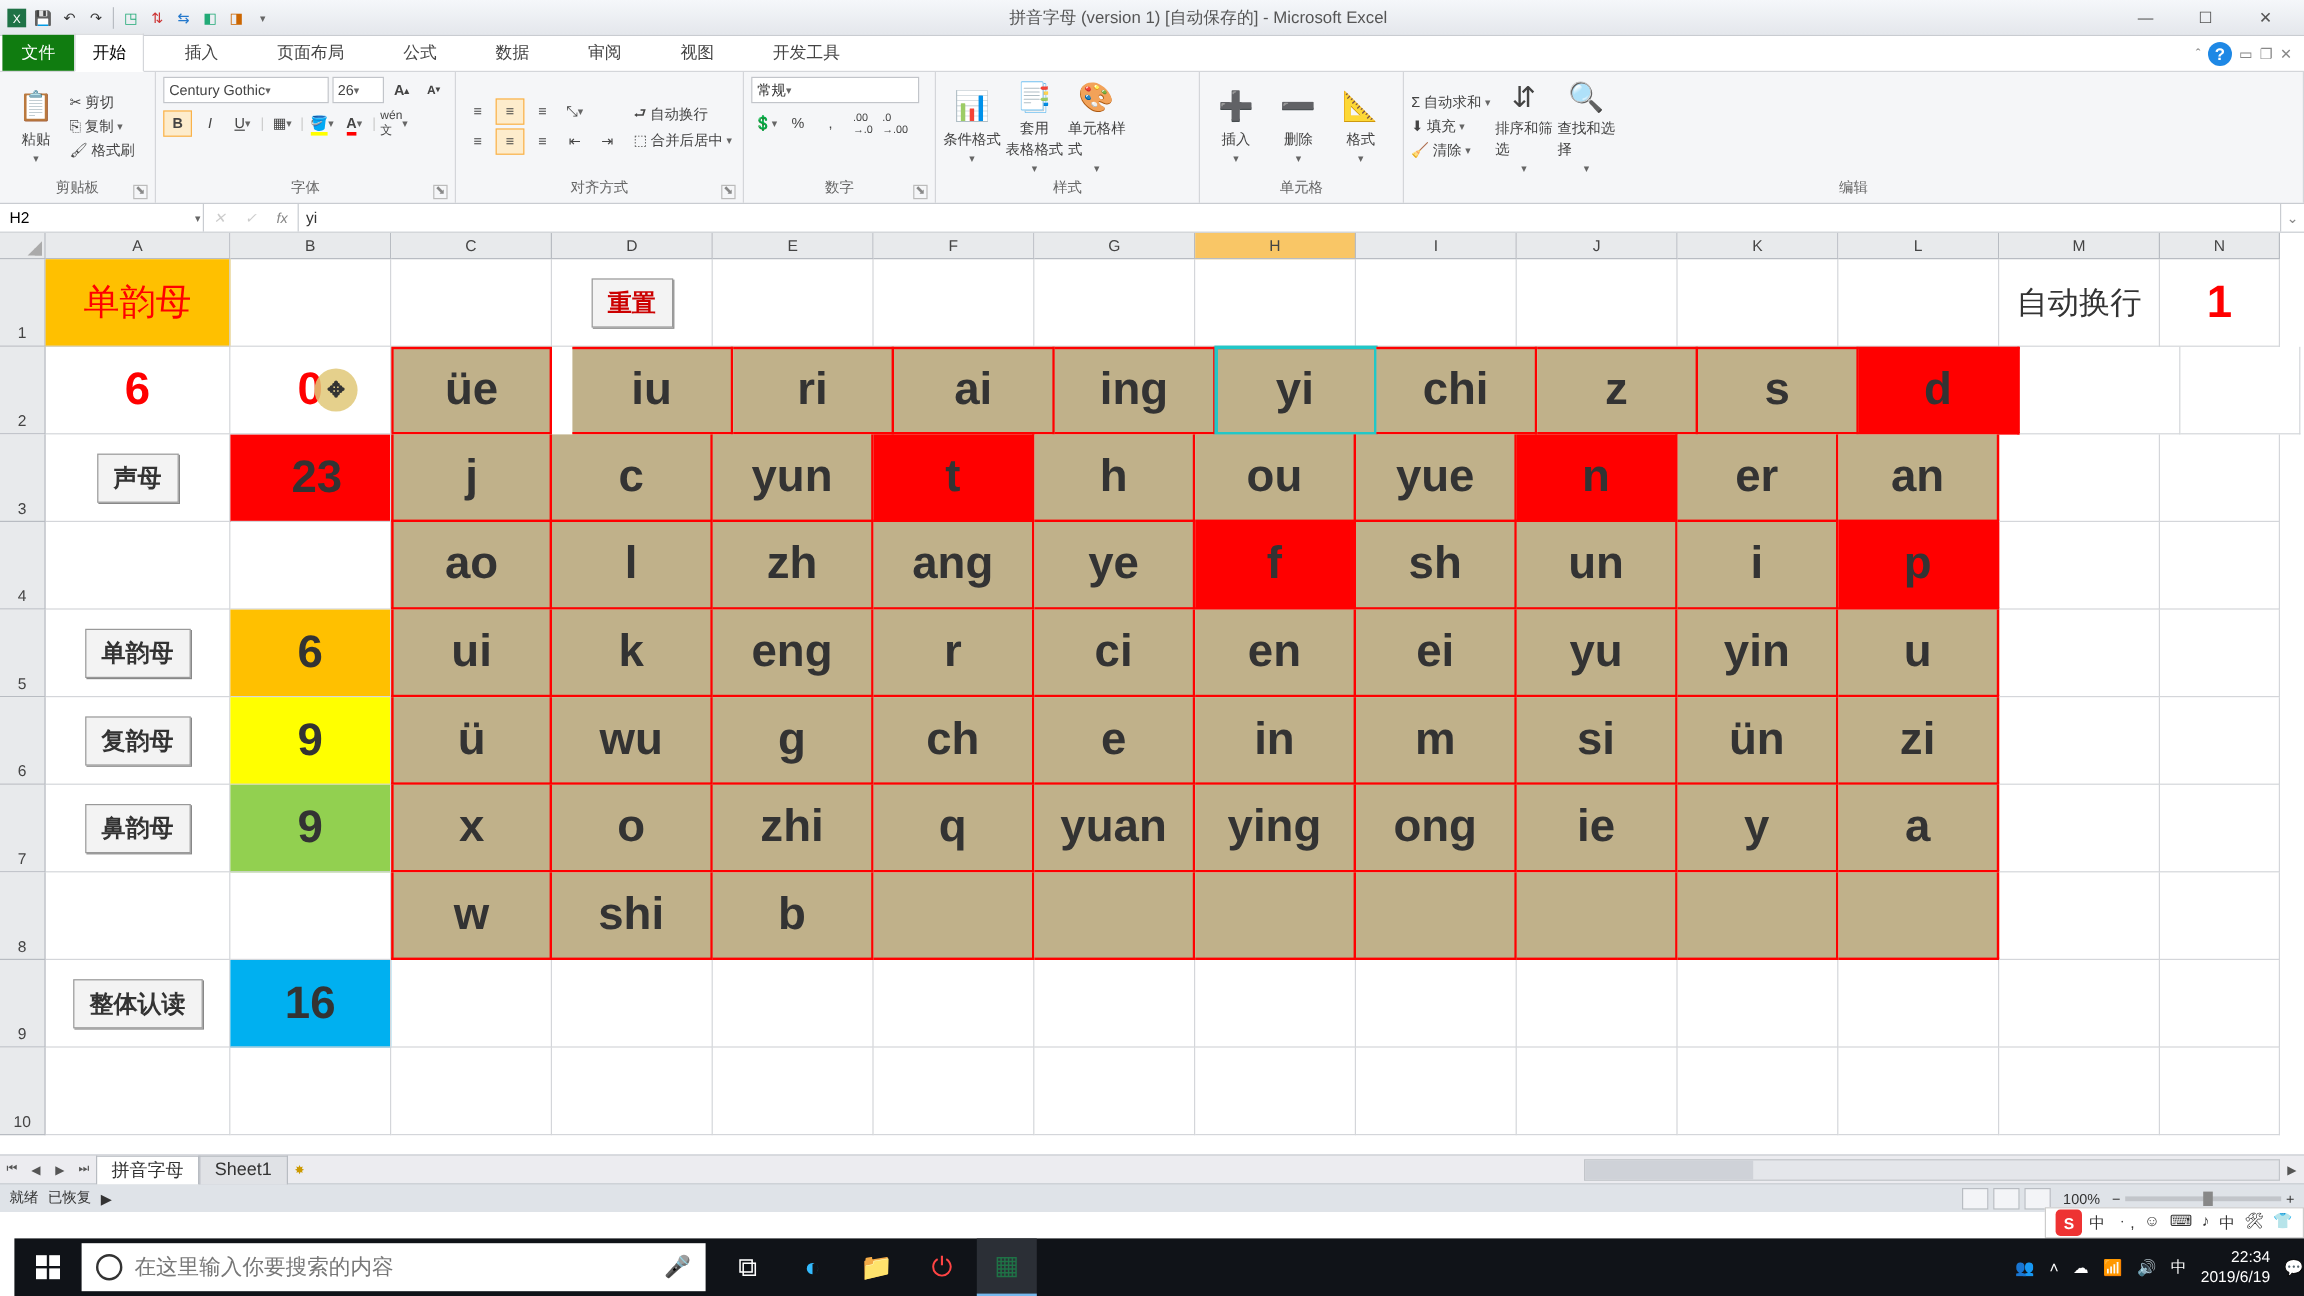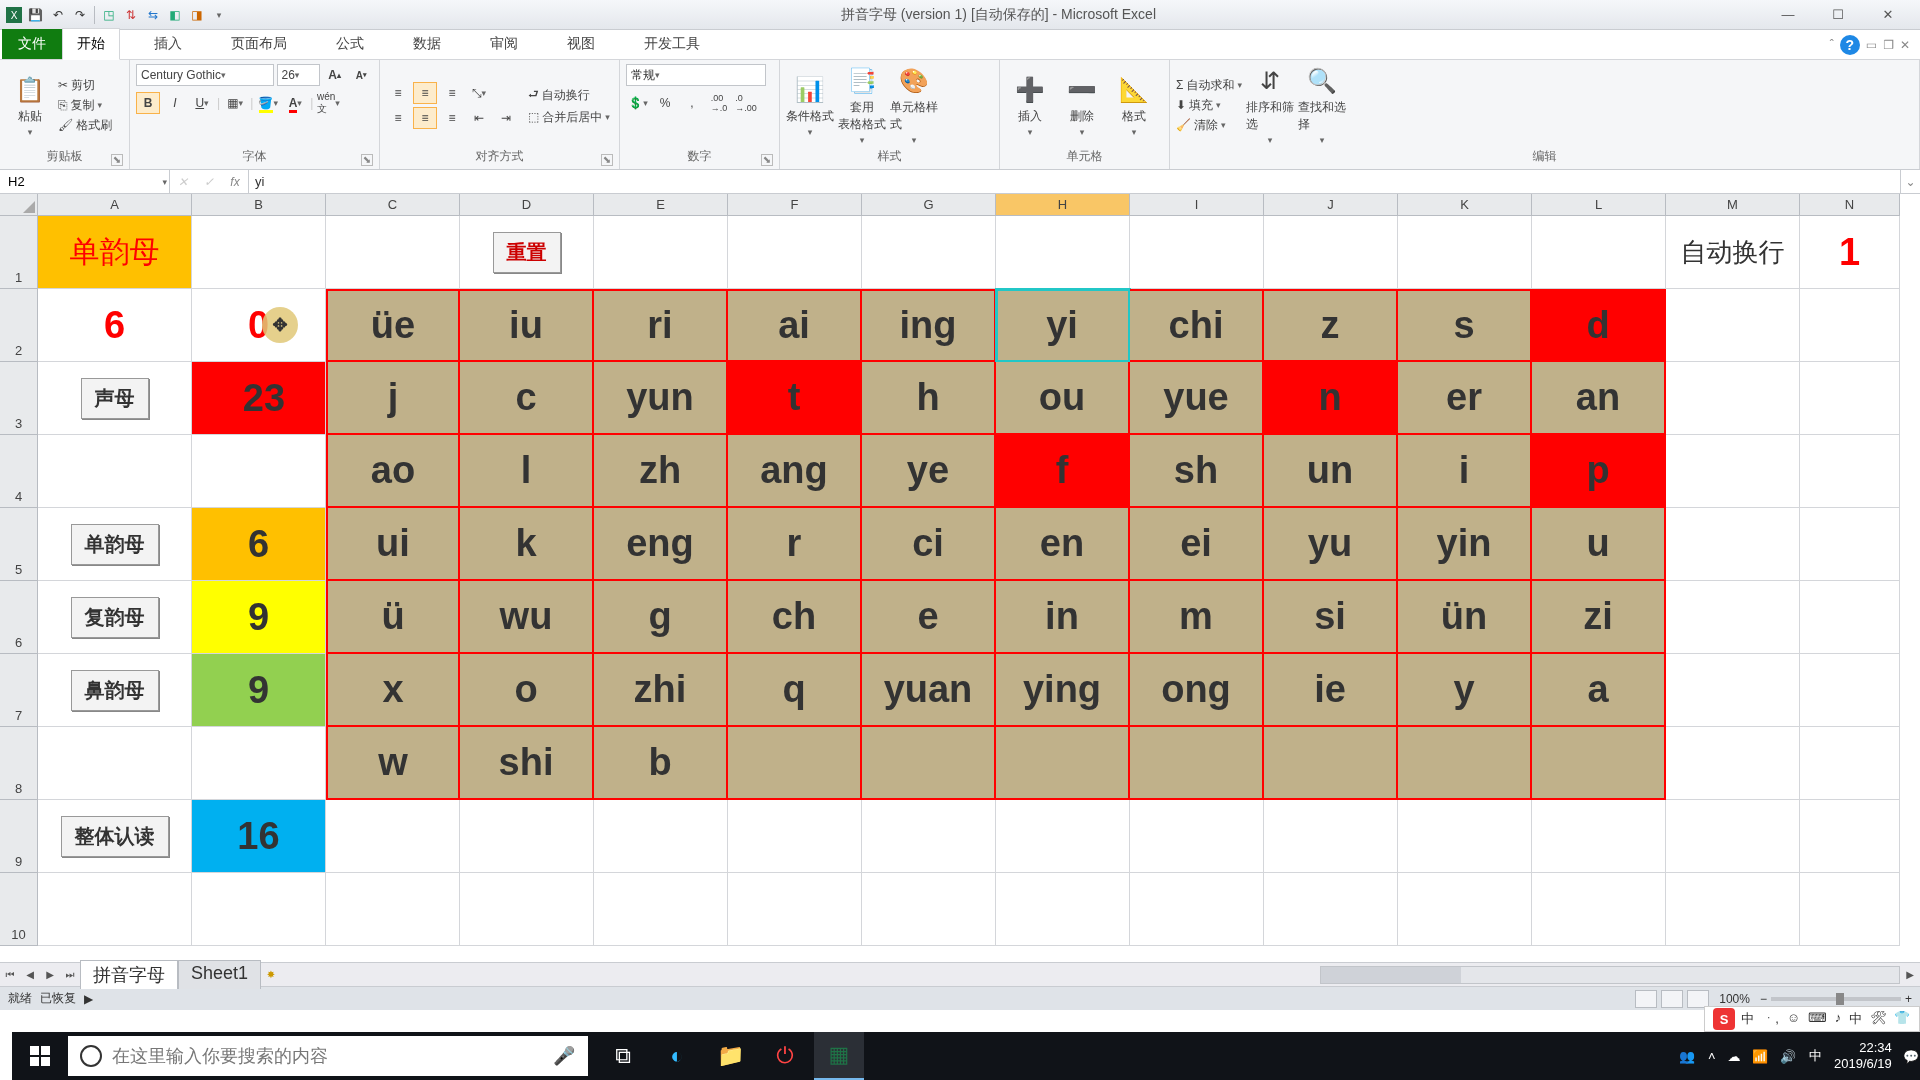--- a/index.html
+++ b/index.html
@@ -62,21 +62,21 @@
   .bg-orange { background:#ffc000; }
   .bg-yellow { background:#ffff00; }
   .bg-green { background:#92d050; }
   .bg-blue { background:#00b0f0; }
   .fg-red { color:#ff0000; }
   .selcell { outline:3px solid #21c7c7; outline-offset:-2px; }
   .cursor-badge { position:absolute; width:36px; height:36px; border-radius:50%; background:rgba(225,200,120,.85); display:flex; align-items:center; justify-content:center; font-size:18px; color:#333; font-weight:bold; }
   
   .sheettabs { height:24px; border-top:1px solid #c9ccd1; display:flex; align-items:center; background:#ececf0; }
   .navbtn { width:20px; text-align:center; color:#555; font-size:10px; }
-  .stab { padding:2px 12px; background:#fff; border:1px solid #b8bcc2; border-bottom:none; font-size:18px; }
+  .stab { padding:2px 12px; background:#fff; border:1px solid #b8bcc2; border-bottom:none; font-size:15px; }
   .stab.inactive { background:#e0e2e6; }
   .hscroll { margin-left:auto; height:18px; width:580px; background:#e4e6ea; border:1px solid #c2c5ca; position:relative; }
   .hscroll .thumb { position:absolute; left:0; top:0; height:100%; width:140px; background:#cfd2d8; }
   
   .statusbar { height:24px; background:#dfe3e8; border-top:1px solid #c9ccd1; display:flex; align-items:center; padding:0 8px; font-size:12px; gap:8px; }
   .statusbar .right { margin-left:auto; display:flex; align-items:center; gap:4px; }
   .viewbtn { width:22px; height:18px; border:1px solid #b8bcc2; background:#f3f4f7; }
   .zoom-slider { width:130px; height:4px; background:#c2c5ca; position:relative; }
   .zoom-slider .th { position:absolute; left:50%; top:-4px; width:8px; height:12px; background:#888; }
   
@@ -374,21 +374,21 @@
         <div class="cell" style="width: 134px;"></div>
         <div class="cell" style="width: 134px;"></div>
         <div class="cell textcell" style="width: 134px;">自动换行</div>
         <div class="cell fg-red" style="width: 100px;">1</div>
       </div>
       <div class="row">
         <div class="rowhead">2</div>
         <div class="cell fg-red" style="width: 154px;">6</div>
         <div class="cell fg-red" style="width: 134px; position: relative;">0<div class="cursor-badge" style="left: 70px; top: 18px;">✥</div></div>
         <div class="cell grid-border grid-border-top grid-border-left bg-khaki" style="width: 134px;">üe</div>
-        <div class="cell grid-border grid-border-top bg-khaki" style="width: 134px;">iu</div>
+        <div class="cell grid-border grid-border-top bg-khaki" style="width: 134px; margin-left: 17px;">iu</div>
         <div class="cell grid-border grid-border-top bg-khaki" style="width: 134px;">ri</div>
         <div class="cell grid-border grid-border-top bg-khaki" style="width: 134px;">ai</div>
         <div class="cell grid-border grid-border-top bg-khaki" style="width: 134px;">ing</div>
         <div class="cell grid-border grid-border-top bg-khaki selcell" style="width: 134px;">yi</div>
         <div class="cell grid-border grid-border-top bg-khaki" style="width: 134px;">chi</div>
         <div class="cell grid-border grid-border-top bg-khaki" style="width: 134px;">z</div>
         <div class="cell grid-border grid-border-top bg-khaki" style="width: 134px;">s</div>
         <div class="cell grid-border grid-border-top bg-red" style="width: 134px;">d</div>
         <div class="cell" style="width: 134px;"></div>
         <div class="cell" style="width: 100px;"></div>

